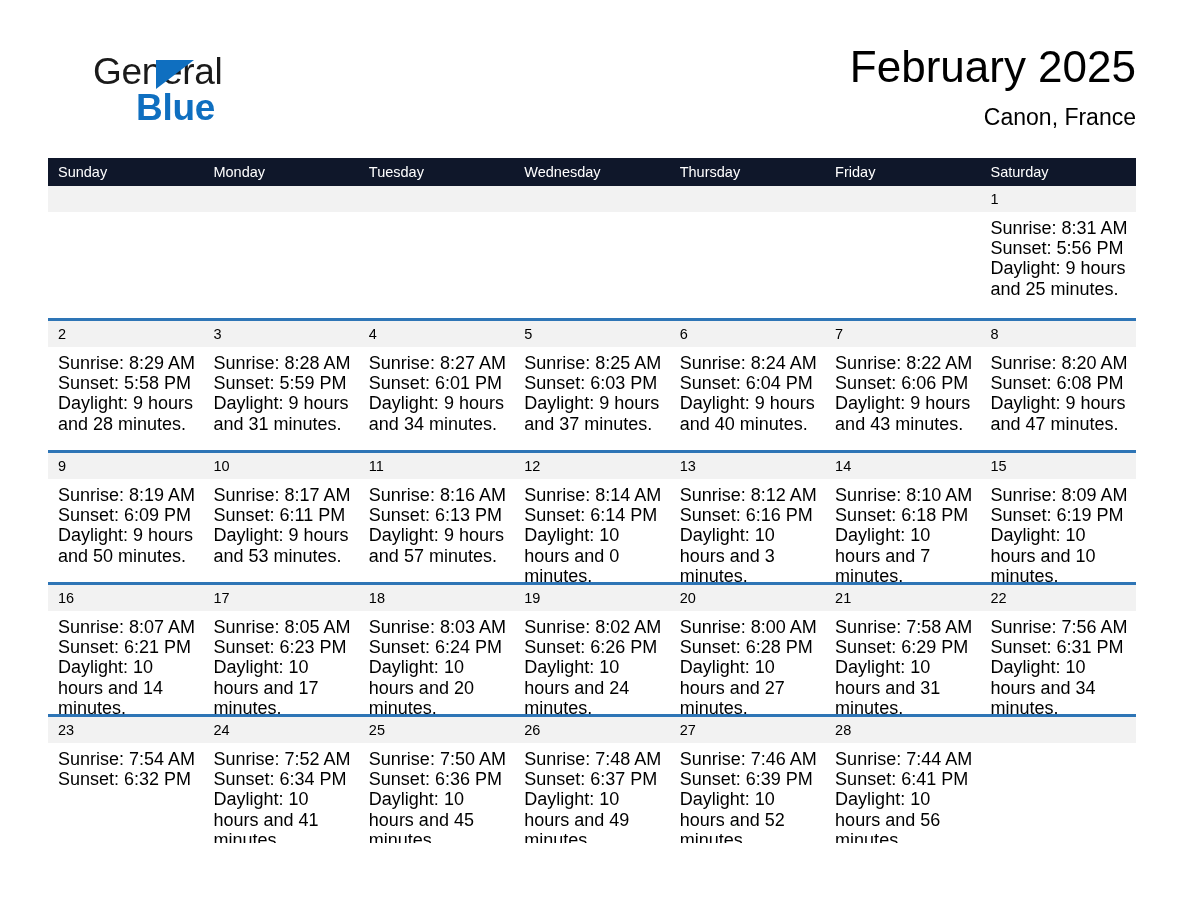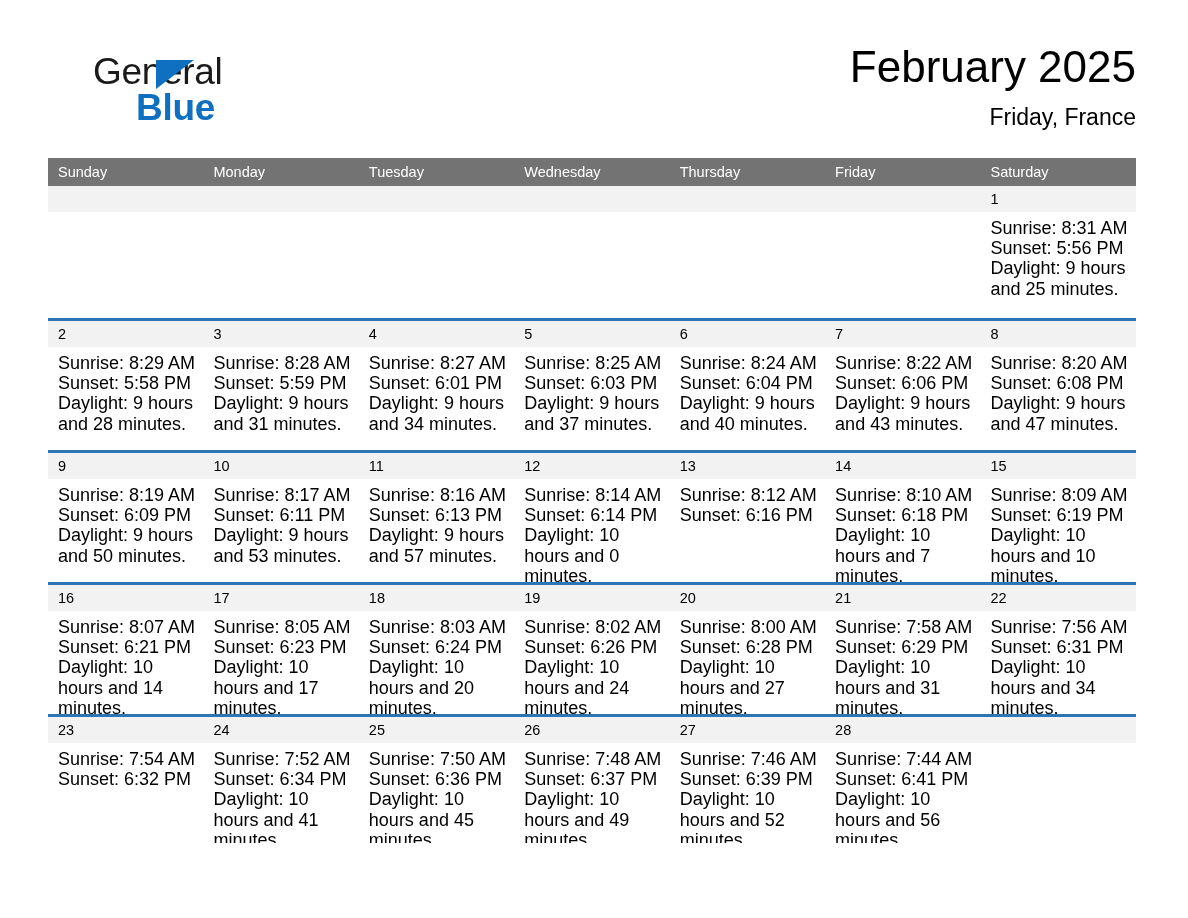--- a/index.html
+++ b/index.html
@@ -97,21 +97,21 @@
   
   .calendar {
     position: absolute;
     left: 48px;
     top: 158px;
     width: 1088px;
   }
 
   .weekday-row {
     display: flex;
-    background: #737373;
+    background: #0f172a;
     height: 28px;
   }
   .weekday {
     flex: 1 1 0;
     color: #ffffff;
     font-size: 14.5px;
     line-height: 28px;
     padding-left: 10px;
     box-sizing: border-box;
     white-space: nowrap;
@@ -171,21 +171,21 @@
   <div class="header">
 
     <div class="brand">
       <span class="brand-line1">General</span>
       <span class="brand-tri"></span>
       <span class="brand-line2">Blue</span>
     </div>
 
     <div class="title-block">
       <div class="cal-title">February 2025</div>
-      <div class="cal-subtitle">Friday, France</div>
+      <div class="cal-subtitle">Canon, France</div>
     </div>
 
   </div>
 
   <div class="calendar">
 
     <div class="weekday-row">
       <div class="weekday">Sunday</div>
       <div class="weekday">Monday</div>
       <div class="weekday">Tuesday</div>
@@ -313,20 +313,21 @@
               <div>Sunrise: 8:14 AM</div>
               <div>Sunset: 6:14 PM</div>
               <div class="wrapline">Daylight: 10 hours and 0 minutes.</div>
             </div>
           </div>
           <div class="day-cell">
             <div class="day-head">13</div>
             <div class="day-body">
               <div>Sunrise: 8:12 AM</div>
               <div>Sunset: 6:16 PM</div>
+              <div class="wrapline">Daylight: 10 hours and 3 minutes.</div>
             </div>
           </div>
           <div class="day-cell">
             <div class="day-head">14</div>
             <div class="day-body">
               <div>Sunrise: 8:10 AM</div>
               <div>Sunset: 6:18 PM</div>
               <div class="wrapline">Daylight: 10 hours and 7 minutes.</div>
             </div>
           </div>

